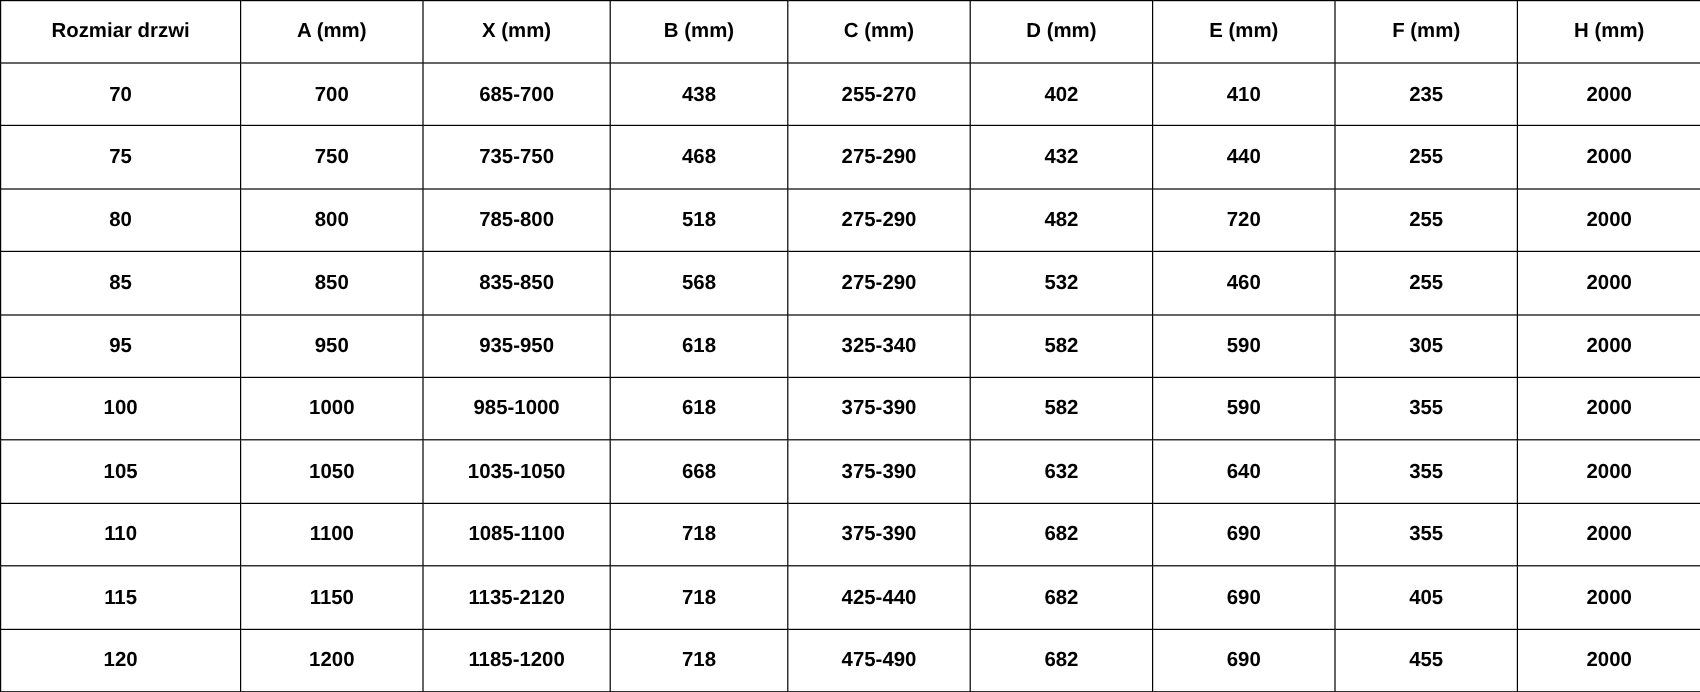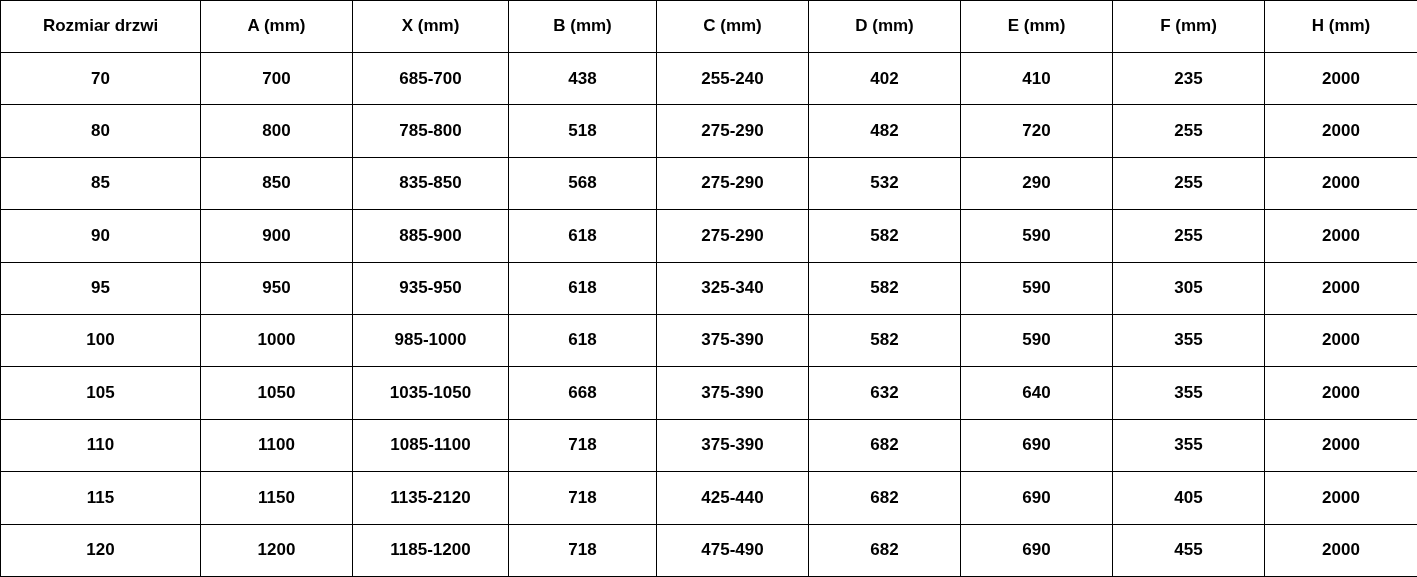--- a/index.html
+++ b/index.html
@@ -82,56 +82,56 @@
         <th>F (mm)</th>
         <th>H (mm)</th>
       </tr>
     </thead>
     <tbody>
       <tr>
         <td>70</td>
         <td>700</td>
         <td>685-700</td>
         <td>438</td>
-        <td>255-240</td>
+        <td>255-270</td>
         <td>402</td>
         <td>410</td>
         <td>235</td>
+        <td>2000</td>
+      </tr>
+      <tr>
+        <td>75</td>
+        <td>750</td>
+        <td>735-750</td>
+        <td>468</td>
+        <td>275-290</td>
+        <td>432</td>
+        <td>440</td>
+        <td>255</td>
         <td>2000</td>
       </tr>
       <tr>
         <td>80</td>
         <td>800</td>
         <td>785-800</td>
         <td>518</td>
         <td>275-290</td>
         <td>482</td>
         <td>720</td>
         <td>255</td>
         <td>2000</td>
       </tr>
       <tr>
         <td>85</td>
         <td>850</td>
         <td>835-850</td>
         <td>568</td>
         <td>275-290</td>
         <td>532</td>
-        <td>290</td>
-        <td>255</td>
-        <td>2000</td>
-      </tr>
-      <tr>
-        <td>90</td>
-        <td>900</td>
-        <td>885-900</td>
-        <td>618</td>
-        <td>275-290</td>
-        <td>582</td>
-        <td>590</td>
+        <td>460</td>
         <td>255</td>
         <td>2000</td>
       </tr>
       <tr>
         <td>95</td>
         <td>950</td>
         <td>935-950</td>
         <td>618</td>
         <td>325-340</td>
         <td>582</td>

